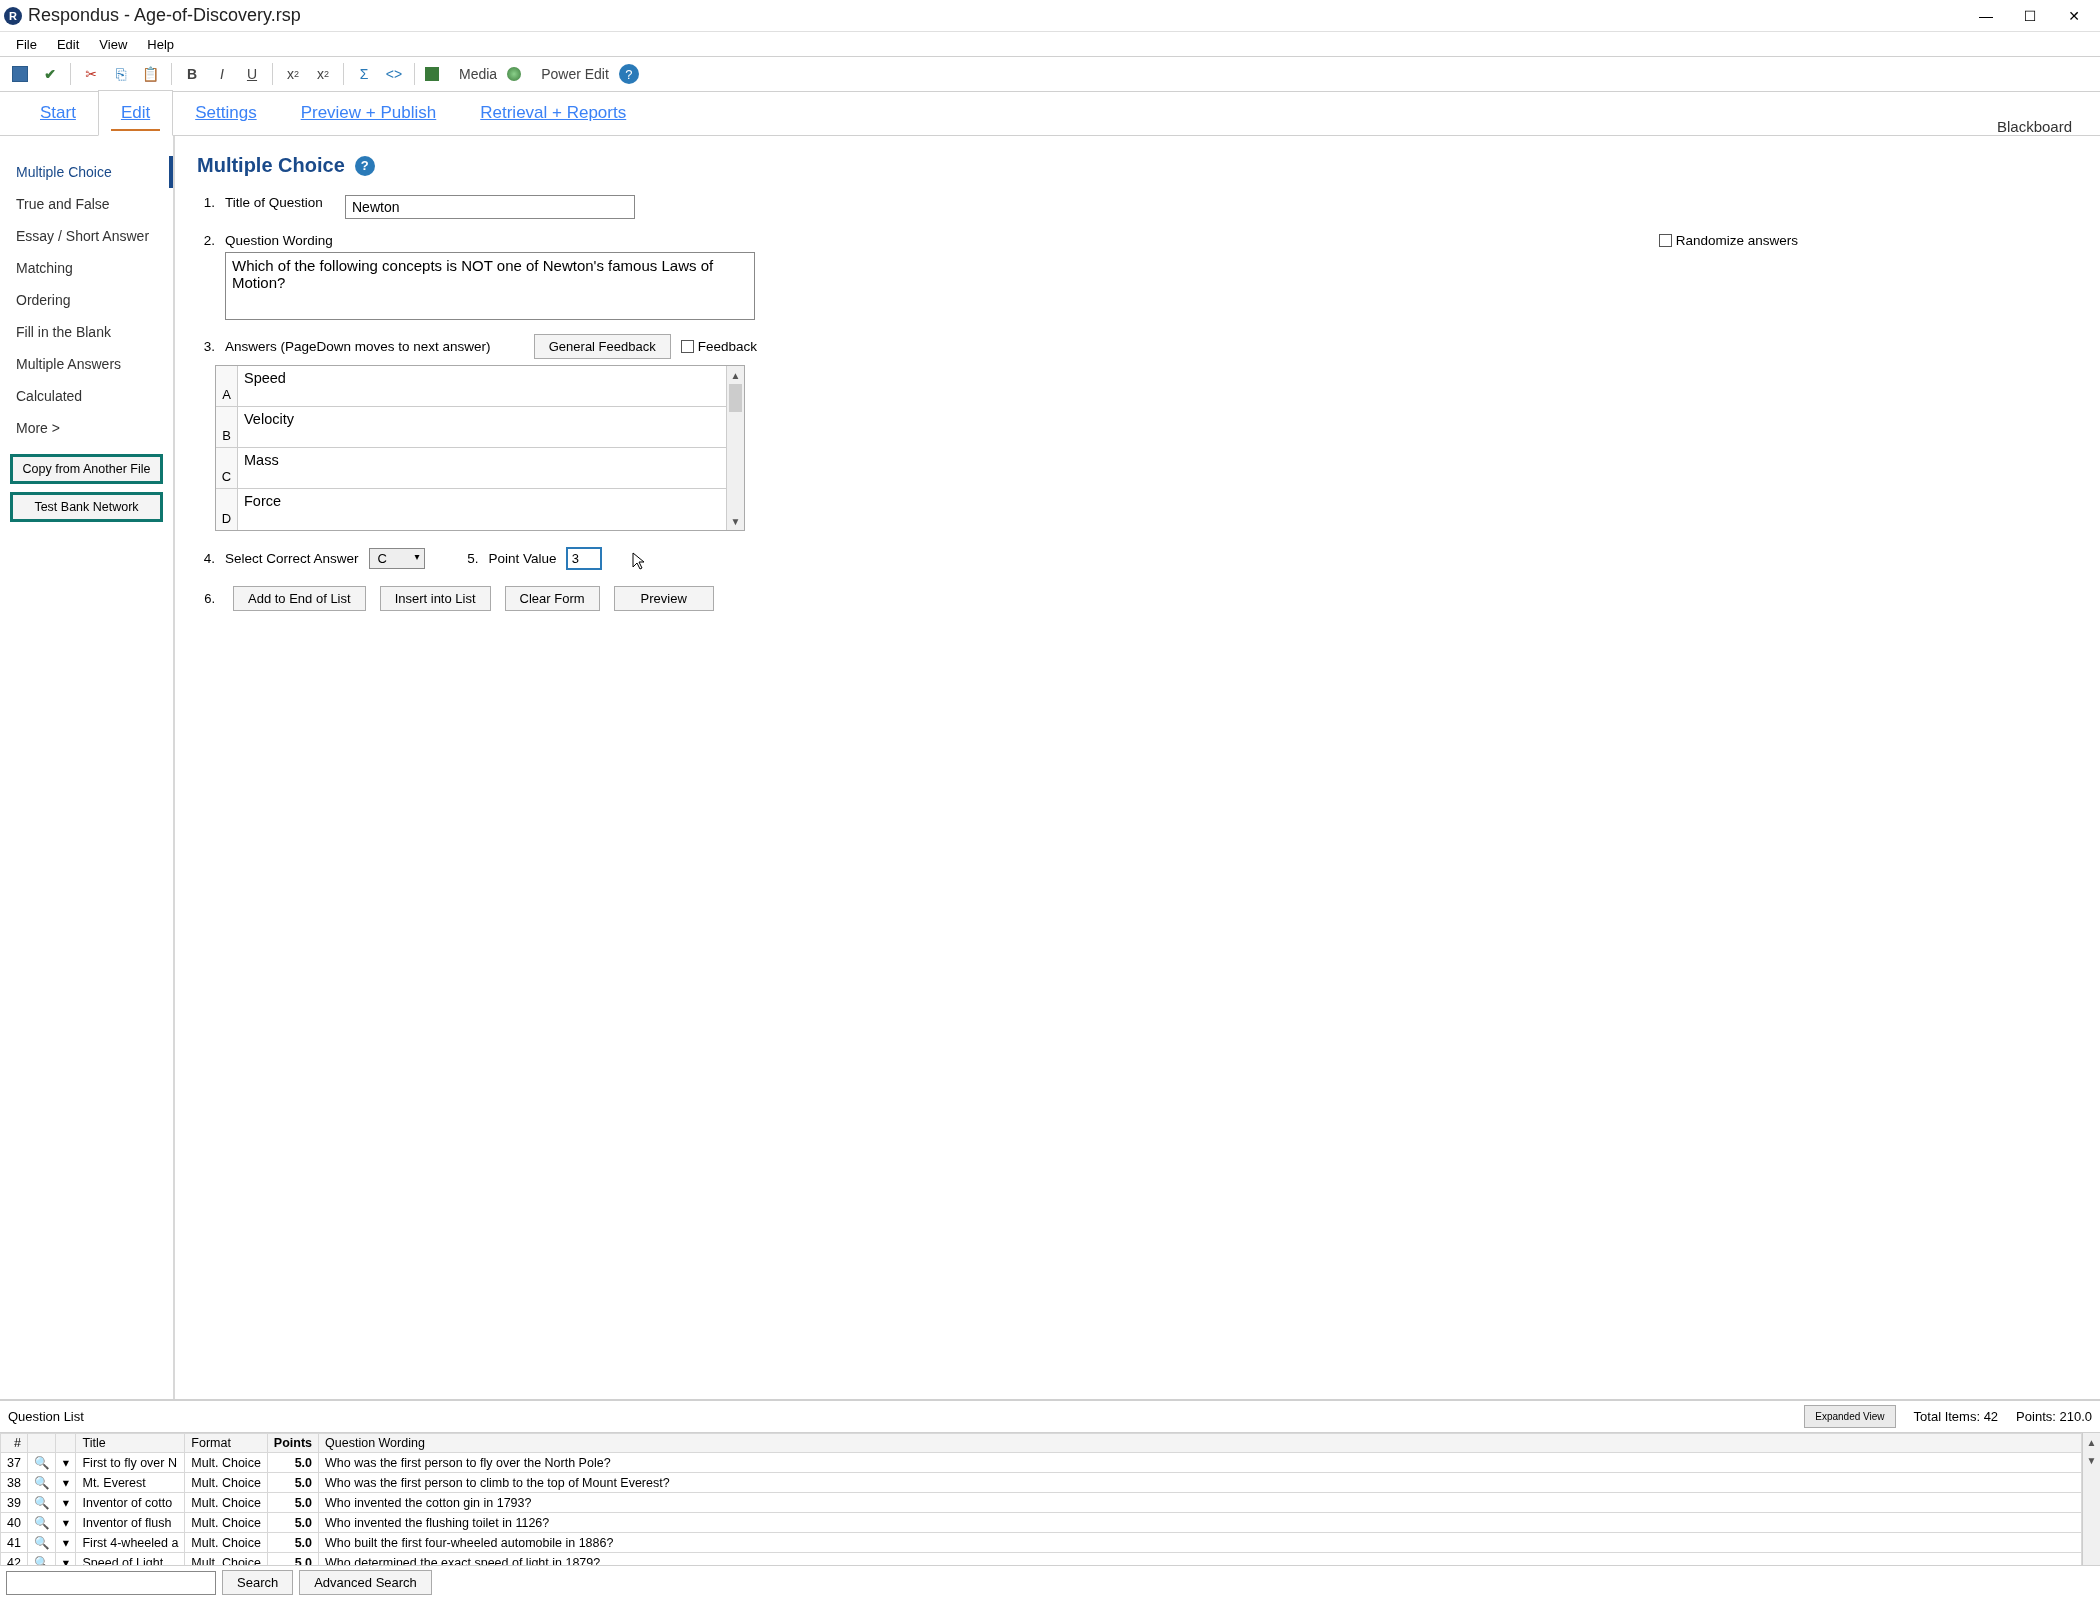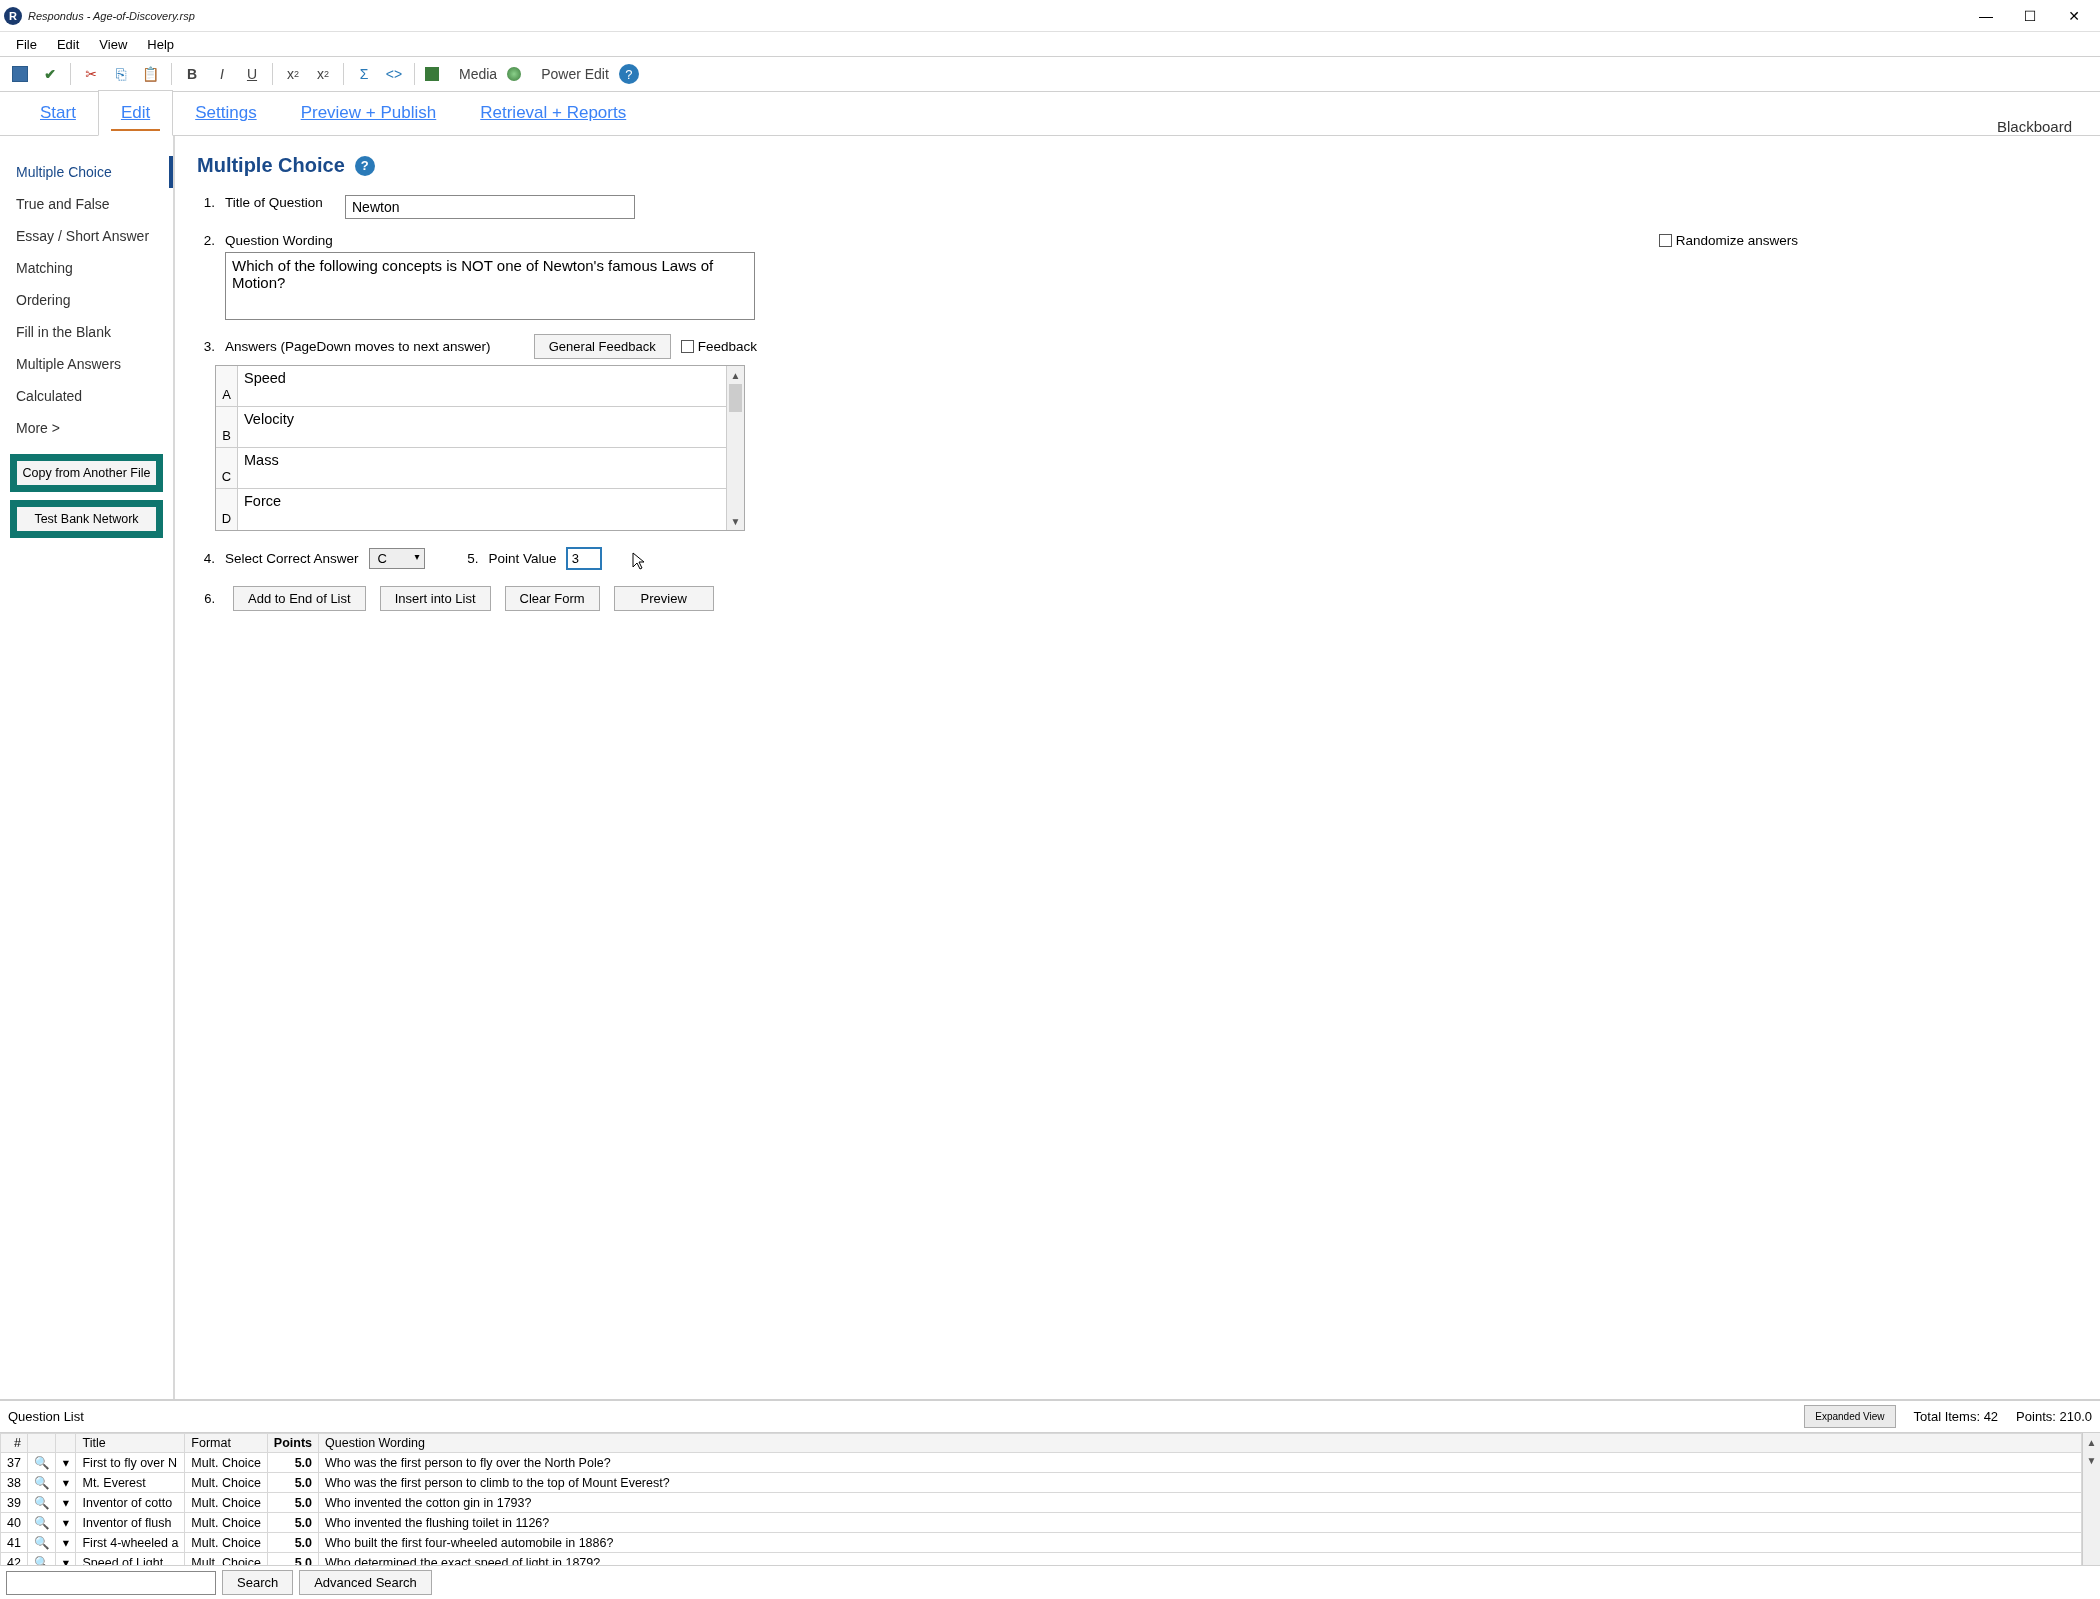--- a/index.html
+++ b/index.html
@@ -19,21 +19,21 @@
 }
 .app-icon {
   width: 18px; height: 18px;
   background: #1a3a6e;
   border-radius: 50%;
   color: #fff;
   display: flex; align-items: center; justify-content: center;
   font-size: 11px; font-weight: bold;
   margin-right: 6px;
 }
-.title-text { font-size: 11px; color: #222; font-style: italic; }
+.title-text { font-size: 18px; color: #222; }
 .winbtns { margin-left: auto; display: flex; }
 .winbtn {
   width: 44px; height: 30px;
   display: flex; align-items: center; justify-content: center;
   font-size: 14px; cursor: pointer;
 }
 .menubar {
   display: flex;
   height: 24px;
   padding: 0 6px;
@@ -117,21 +117,21 @@
 }
 .side-item.active {
   border-right: 4px solid #1a4a8a;
   color: #1a4a8a;
 }
 .side-gap { flex: 0 0 6px; }
 .side-btn {
   margin: 4px 10px;
   padding: 5px 4px;
   font-size: 12.5px;
-  border: 7px solid #0f766e;
+  border: 3px solid #0f766e;
   background: #f4f4f4;
   cursor: pointer;
   text-align: center;
 }
 .main {
   flex: 1;
   padding: 18px 22px;
   overflow: auto;
 }
 .page-title {

